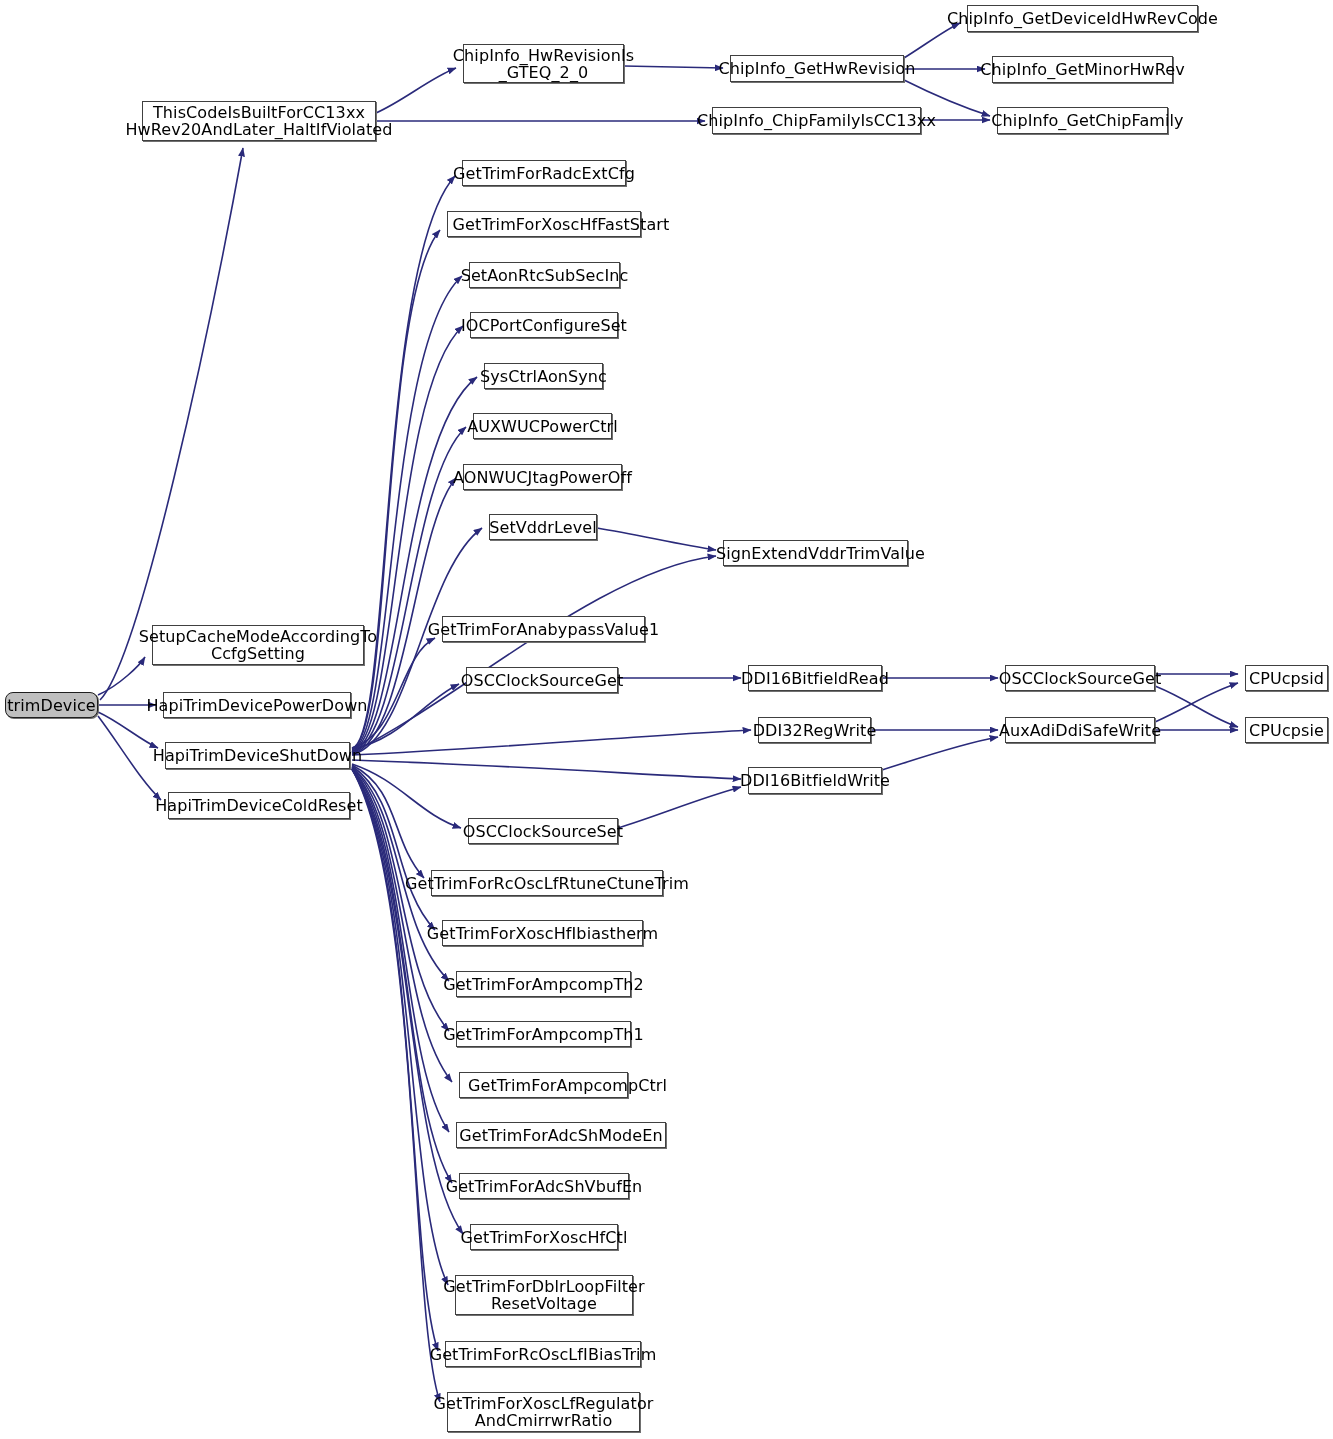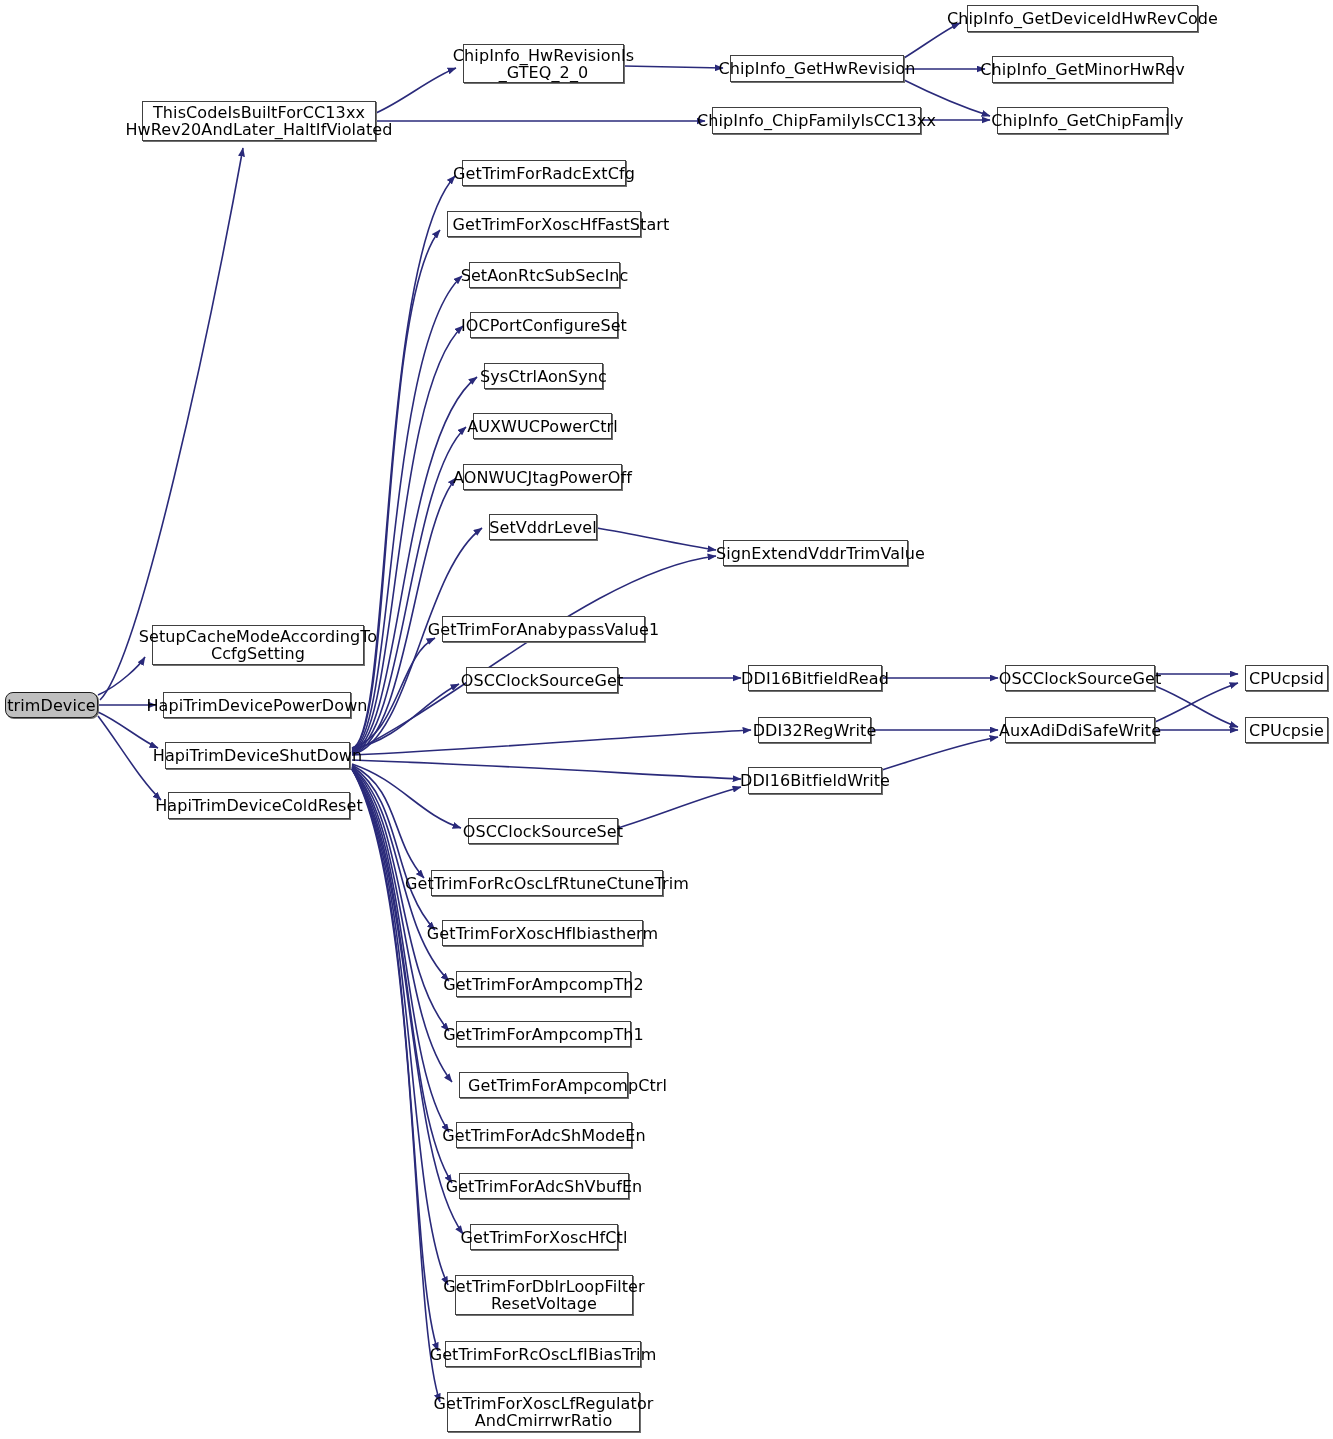--- a/index.html
+++ b/index.html
@@ -142,21 +142,21 @@
       <div class="node" style="left: 1245px; top: 717px; width: 83px; height: 26px;"><span class="node-label">CPUcpsie</span></div>
       <div class="node" style="left: 165px; top: 742px; width: 185px; height: 27px;"><span class="node-label">HapiTrimDeviceShutDown</span></div>
       <div class="node" style="left: 748px; top: 767px; width: 134px; height: 27px;"><span class="node-label">DDI16BitfieldWrite</span></div>
       <div class="node" style="left: 168px; top: 792px; width: 182px; height: 27px;"><span class="node-label">HapiTrimDeviceColdReset</span></div>
       <div class="node" style="left: 468px; top: 818px; width: 150px; height: 26px;"><span class="node-label">OSCClockSourceSet</span></div>
       <div class="node" style="left: 431px; top: 870px; width: 232px; height: 26px;"><span class="node-label">GetTrimForRcOscLfRtuneCtuneTrim</span></div>
       <div class="node" style="left: 442px; top: 920px; width: 201px; height: 26px;"><span class="node-label">GetTrimForXoscHfIbiastherm</span></div>
       <div class="node" style="left: 456px; top: 971px; width: 175px; height: 26px;"><span class="node-label">GetTrimForAmpcompTh2</span></div>
       <div class="node" style="left: 456px; top: 1021px; width: 175px; height: 26px;"><span class="node-label">GetTrimForAmpcompTh1</span></div>
       <div class="node" style="left: 459px; top: 1072px; width: 169px; height: 26px; padding-left: 48px;"><span class="node-label">GetTrimForAmpcompCtrl</span></div>
-      <div class="node" style="left: 456px; top: 1122px; width: 176px; height: 26px;"><span class="node-label">GetTrimForAdcShModeEn</span></div>
+      <div class="node" style="left: 456px; top: 1122px; width: 210px; height: 26px;"><span class="node-label">GetTrimForAdcShModeEn</span></div>
       <div class="node" style="left: 459px; top: 1173px; width: 170px; height: 26px;"><span class="node-label">GetTrimForAdcShVbufEn</span></div>
       <div class="node" style="left: 470px; top: 1224px; width: 148px; height: 26px;"><span class="node-label">GetTrimForXoscHfCtl</span></div>
       <div class="node" style="left: 455px; top: 1275px; width: 178px; height: 40px;"><span class="node-label">GetTrimForDblrLoopFilter
 ResetVoltage</span></div>
       <div class="node" style="left: 445px; top: 1341px; width: 196px; height: 26px;"><span class="node-label">GetTrimForRcOscLfIBiasTrim</span></div>
       <div class="node" style="left: 447px; top: 1392px; width: 193px; height: 40px;"><span class="node-label">GetTrimForXoscLfRegulator
 AndCmirrwrRatio</span></div>
     </div>
 </div>
 

